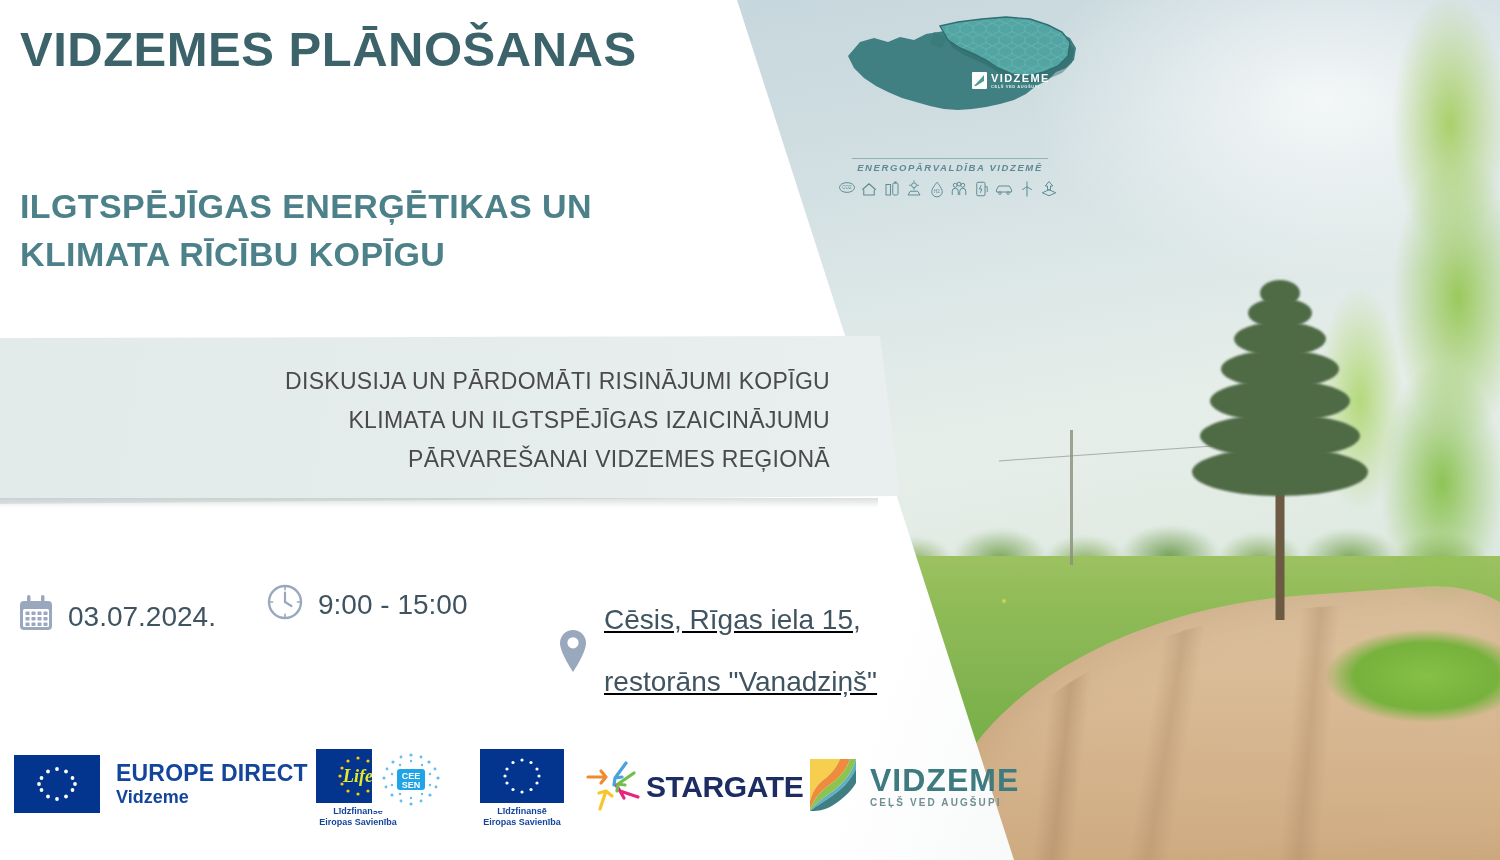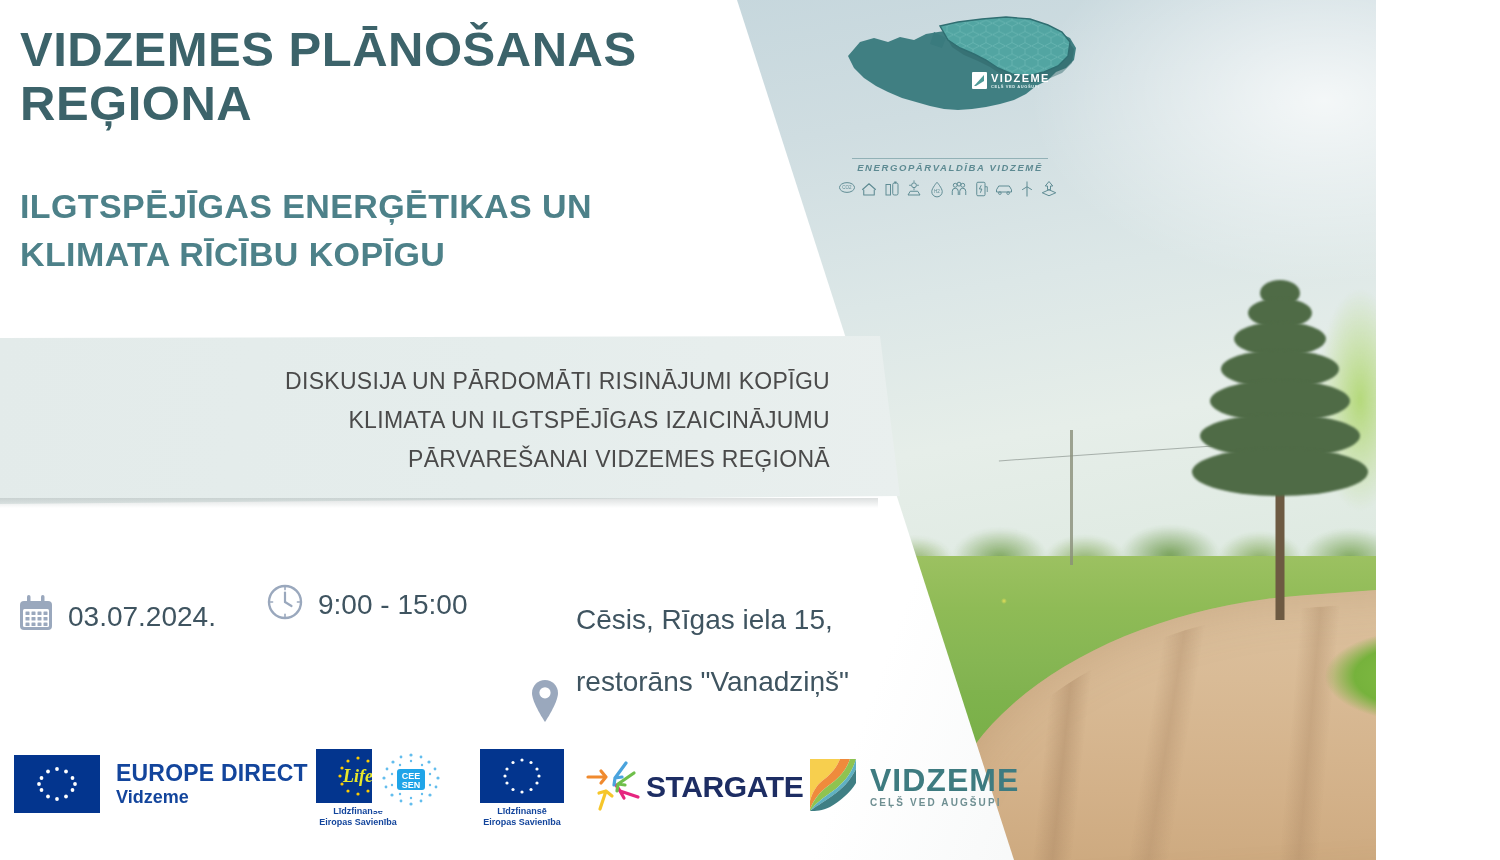--- a/index.html
+++ b/index.html
@@ -1,21 +1,21 @@
 <!DOCTYPE html>
 <html><head>
 <meta charset="utf-8">
 <style>
   html,body{margin:0;padding:0;}
   body{
     width:1500px;height:860px;overflow:hidden;
     font-family:"Liberation Sans","DejaVu Sans",sans-serif;
     background:#ffffff;
   }
-  .poster{position:relative;width:1376px;height:860px;overflow:hidden;background:#ffffff;}
+  .poster{position:relative;width:1500px;height:860px;overflow:hidden;background:#ffffff;}
 
   
   .photo-panel{
     position:absolute;top:0;left:0;width:1500px;height:860px;
     clip-path:polygon(735px 0, 1500px 0, 1500px 860px, 1012px 860px);
     overflow:hidden;
   }
   .sky{
     position:absolute;top:0;left:700px;width:800px;height:560px;
     background:
@@ -196,21 +196,20 @@
       <i style="top:168px;width:176px;height:48px;"></i>
     </div>
   </div>
 
   <div class="left-panel"></div>
   <div class="desc-band"></div>
   <div class="desc-band-shadow"></div>
 
   <div class="title-main">
     <div>VIDZEMES PLĀNOŠANAS</div>
-    <div>REĢIONA</div>
   </div>
 
   <div class="title-sub">
     <div>ILGTSPĒJĪGAS ENERĢĒTIKAS UN</div>
     <div>KLIMATA RĪCĪBU KOPĪGU</div>
   </div>
 
   <div class="desc">
     <div>DISKUSIJA UN PĀRDOMĀTI RISINĀJUMI KOPĪGU</div>
     <div>KLIMATA UN ILGTSPĒJĪGAS IZAICINĀJUMU</div>
@@ -255,21 +254,21 @@
             <line x1="19" y1="4.5" x2="19" y2="6.6"></line>
             <line x1="19" y1="31.4" x2="19" y2="33.5"></line>
             <line x1="4.5" y1="19" x2="6.6" y2="19"></line>
             <line x1="31.4" y1="19" x2="33.5" y2="19"></line>
           </g>
         </svg>
       </span>
       <span class="txt">9:00 - 15:00</span>
     </div>
 
-    <div class="info-item" style="left:514px;top:8px;align-items:flex-end;">
+    <div class="info-item" style="left:542px;top:8px;align-items:center;text-decoration:underline;">
       <span class="ic" style="margin-top:4px;">
         <svg width="34" height="46" viewBox="0 0 34 46" fill="none">
           <path d="M17 2C9.8 2 4 7.8 4 15c0 9.8 13 29 13 29s13-19.2 13-29C30 7.8 24.2 2 17 2z" fill="#9aa8bd"></path>
           <circle cx="17" cy="14.8" r="5.6" fill="#ffffff"></circle>
         </svg>
       </span>
       <span class="txt">
         <span style="display:block">Cēsis, Rīgas iela 15,</span>
         <span style="display:block">restorāns "Vanadziņš"</span>
       </span>

